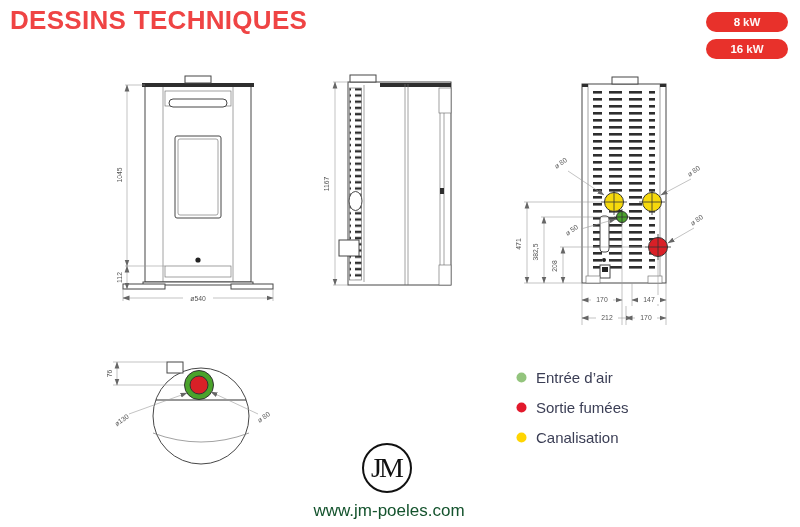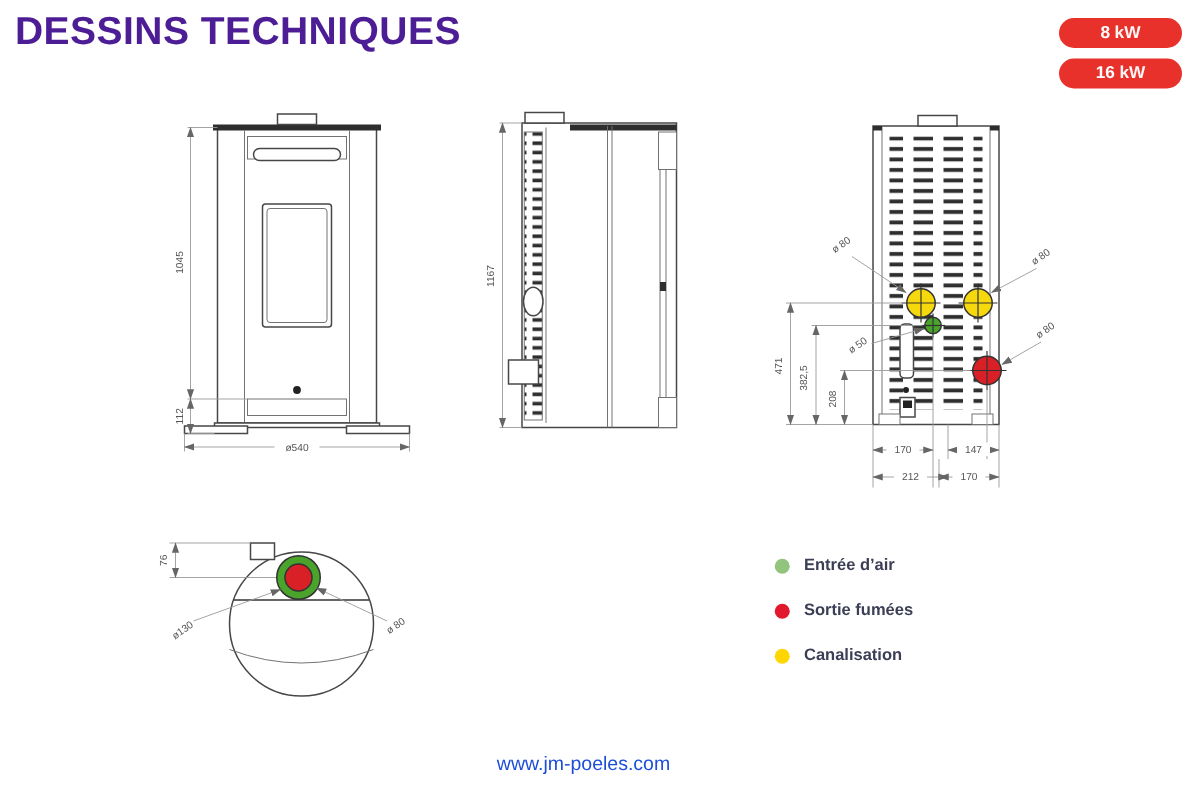--- a/index.html
+++ b/index.html
@@ -1,46 +1,46 @@
 <!DOCTYPE html>
 <html><head>
 <meta charset="utf-8">
 <style>
   html,body { margin:0; padding:0; background:#fff; }
   .sheet { position:relative; width:800px; height:527px; background:#ffffff;
            font-family:"Liberation Sans", sans-serif; overflow:hidden; }
 
   .title { position:absolute; left:10px; top:5px; font-size:26px; font-weight:600;
-           color:#4c1d95; letter-spacing:0.3px; }
+           color:#ef4444; letter-spacing:0.3px; }
 
   .badges { position:absolute; top:12px; right:12px; display:flex; flex-direction:column;
             gap:7px; align-items:stretch; }
   .badge { min-width:58px; height:20px; background:#e8312b; border-radius:10.5px;
            color:#fff; display:flex; align-items:center; justify-content:center;
            font-size:11.5px; gap:3px; padding:0 12px; }
   .badge .val { font-weight:700; }
   .badge .unit { font-weight:700; opacity:.95; }
 
   svg.view { position:absolute; overflow:visible; }
   .lnf { stroke:#474747; stroke-width:1; fill:#fff; }
   .lt  { stroke:#6f6f6f; stroke-width:.65; fill:none; }
   .ltf { stroke:#6f6f6f; stroke-width:.65; fill:#fff; }
   .ext { stroke:#9a9a9a; stroke-width:.6; }
   .dt  { font-family:"Liberation Sans", sans-serif; font-size:6.8px; fill:#555; }
 
   .legend { position:absolute; left:516px; top:371px; }
   .legend-row { display:flex; align-items:center; gap:9px; height:12px; margin-bottom:18px; }
-  .legend-label { font-size:11px; font-weight:700; color:#3b3e55; }
+  .legend-label { font-size:15px; font-weight:400; color:#3b3e55; }
 
   .logo { position:absolute; left:362px; top:443px; width:50px; height:50px;
           border:2.5px solid #111; border-radius:50%; display:flex; align-items:center;
           justify-content:center; font-family:"Liberation Serif", serif; font-size:28px;
           color:#101010; letter-spacing:-3px; padding-right:2px; box-sizing:border-box; }
   .site { position:absolute; left:299px; top:501px; width:180px; text-align:center;
-          font-size:13px; color:#1d4ed8; }
+          font-size:17px; color:#14532d; }
 </style>
 </head>
 <body>
 
 <div class="sheet">
 
   <svg width="0" height="0" style="position:absolute" aria-hidden="true">
     <defs>
       <marker id="ar" markerUnits="userSpaceOnUse" markerWidth="7" markerHeight="6" refX="6.5" refY="3" orient="auto-start-reverse">
         <path d="M0,0.6 L7,3 L0,5.4 z" fill="#666"></path>
@@ -236,15 +236,18 @@
       <span class="legend-label">Sortie fumées</span>
     </div>
     <div class="legend-row">
       <svg width="11" height="11">
         <circle cx="5.5" cy="5.5" r="5" fill="#ffd502"></circle>
       </svg>
       <span class="legend-label">Canalisation</span>
     </div>
   </div>
 
+  <div class="logo">
+    <span>JM</span>
+  </div>
   <div class="site">www.jm-poeles.com</div>
 
 </div>
 
 </body></html>

